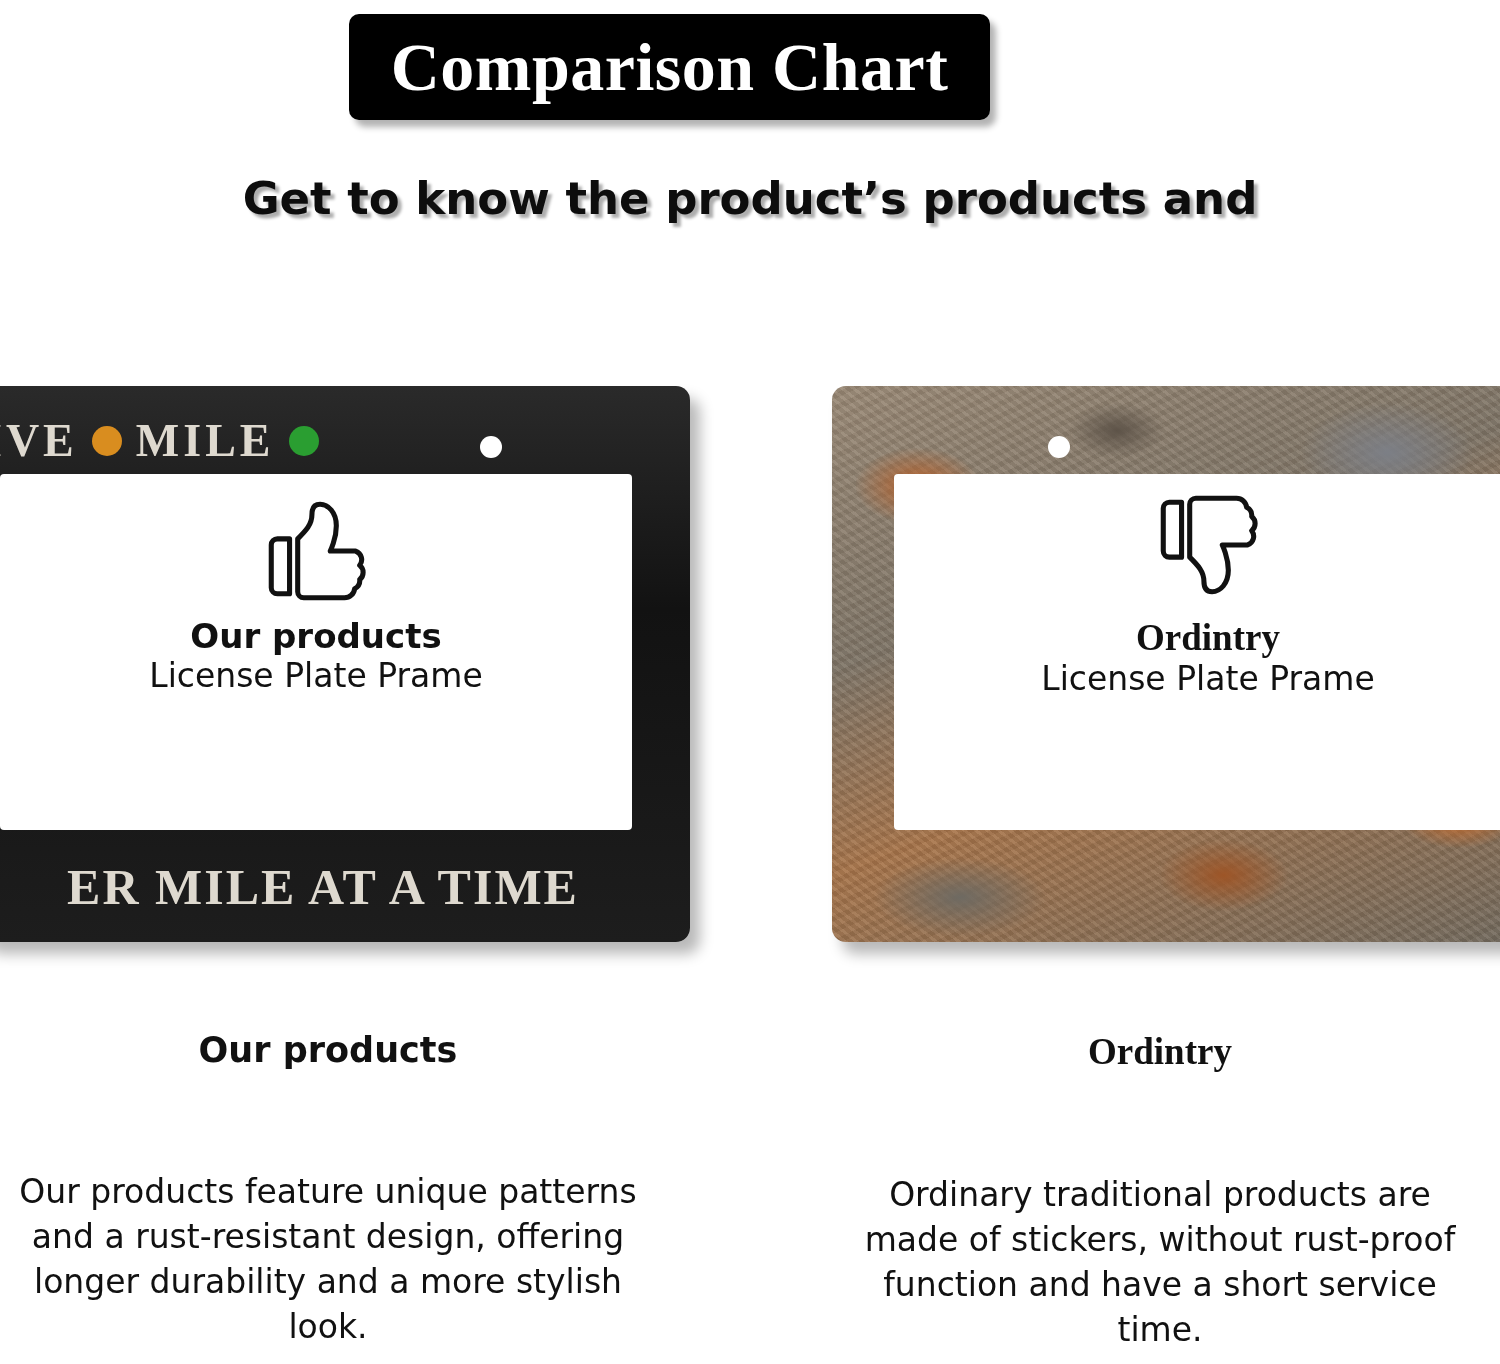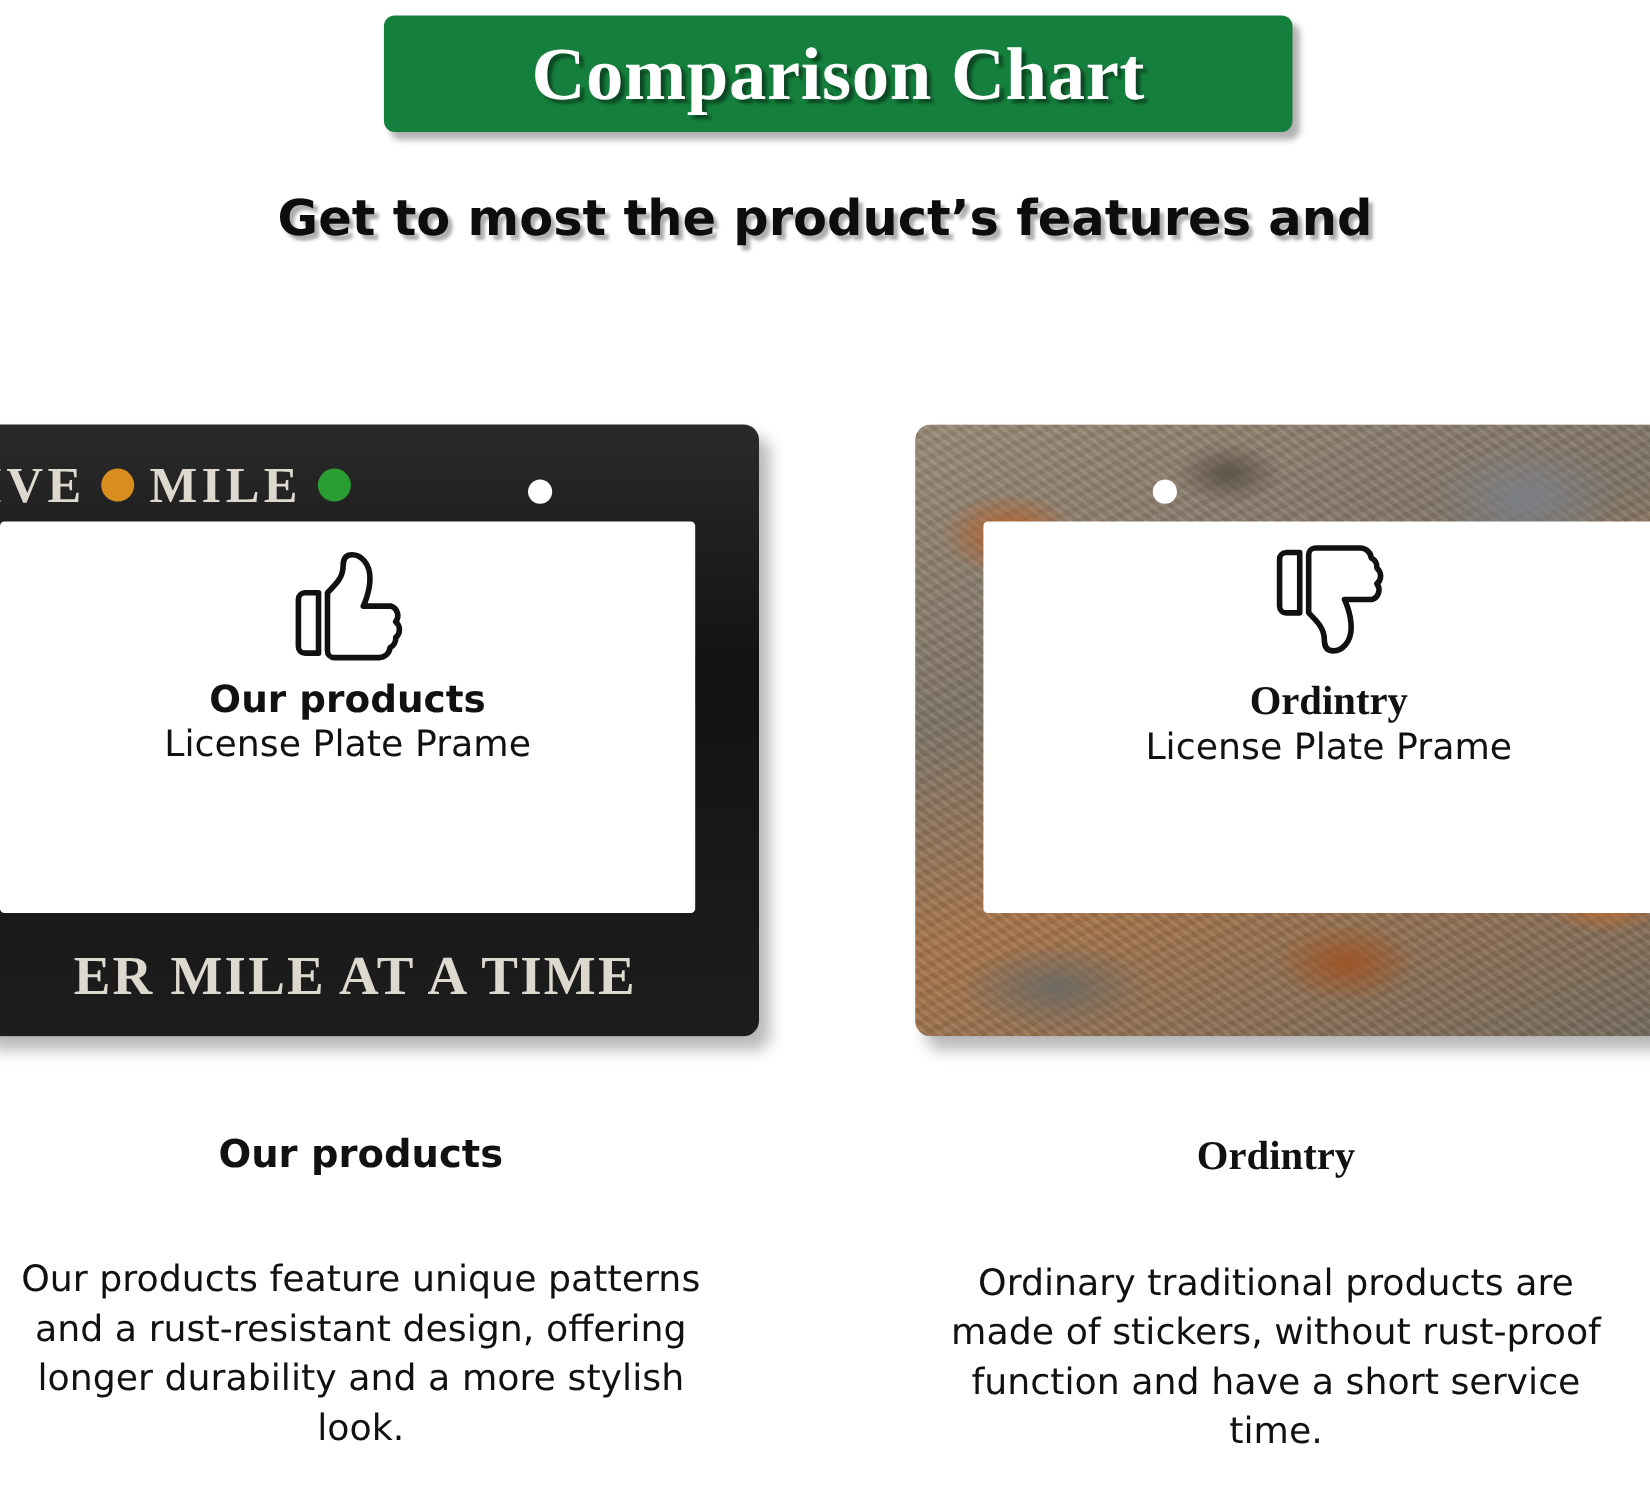--- a/index.html
+++ b/index.html
@@ -13,23 +13,23 @@
     position: relative;
     overflow: hidden;
     font-family: "Liberation Sans", sans-serif;
   }
 
   
   .header-band {
     position: absolute;
     left: 349px;
     top: 14px;
-    width: 826px;
+    width: 641px;
     height: 106px;
-    background: #15803d;
+    background: #000000;
     border-radius: 10px;
     display: flex;
     align-items: center;
     justify-content: center;
     box-shadow: 6px 7px 6px rgba(0,0,0,0.30);
   }
   .header-title {
     font-family: "Liberation Serif", serif;
     font-weight: bold;
     font-size: 68px;
@@ -187,36 +187,36 @@
   .col-right { left: 840px; }
   .col-title {
     font-family: "Liberation Serif", serif;
     font-weight: bold;
     font-size: 37px;
     color: #111;
     margin-bottom: 0;
   }
   .col-title.sans { font-family: "DejaVu Sans", sans-serif; font-size: 35px; }
   .col-body {
-    margin-top: 70px;
+    margin-top: 99px;
     font-family: "DejaVu Sans", sans-serif;
     font-size: 33px;
     line-height: 45px;
     color: #111;
   }
 </style>
 </head>
 <body>
 
 <div class="header-band">
   <div class="header-title">Comparison Chart</div>
 </div>
 
 <div class="subtitle">
-  <div>Get to most the product’s features and</div>
+  <div>Get to know the product’s products and</div>
 </div>
 
 <div class="panel panel-left">
   <div class="frame frame-black">
     <div class="plate-top-text">
       <span>IVE</span>
       <span class="dot dot-orange"></span>
       <span>MILE</span>
       <span class="dot dot-green"></span>
     </div>

